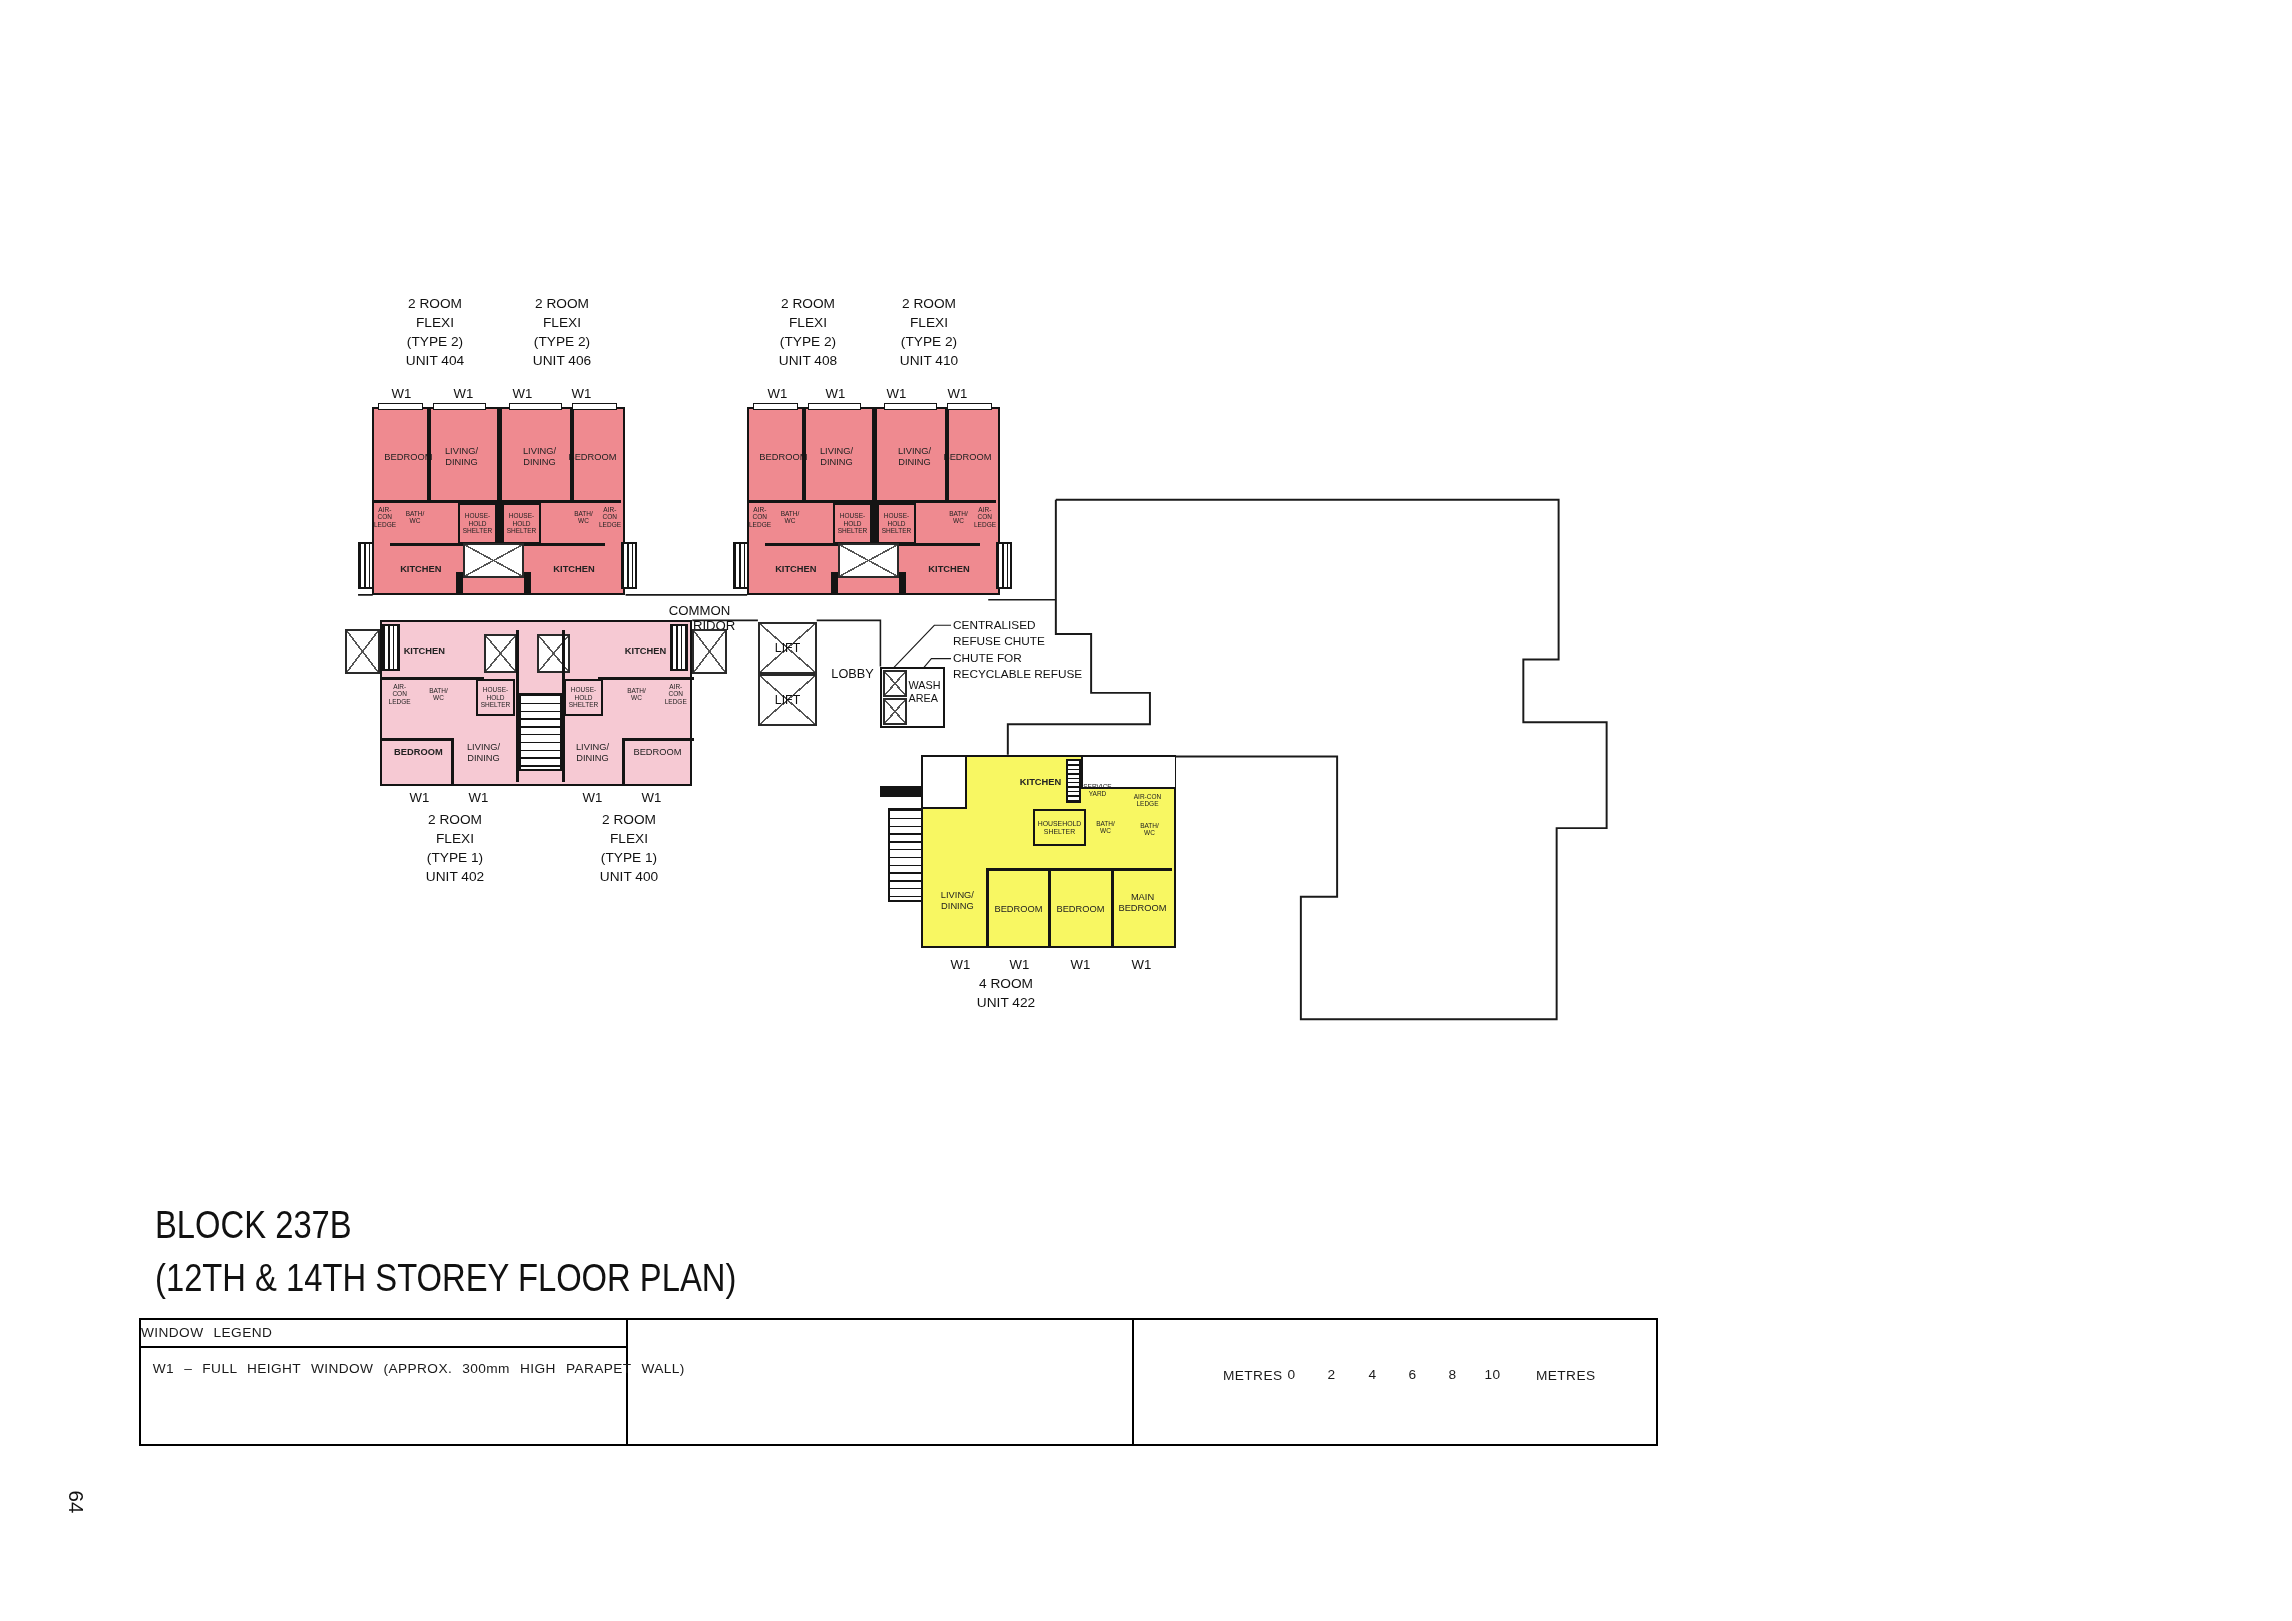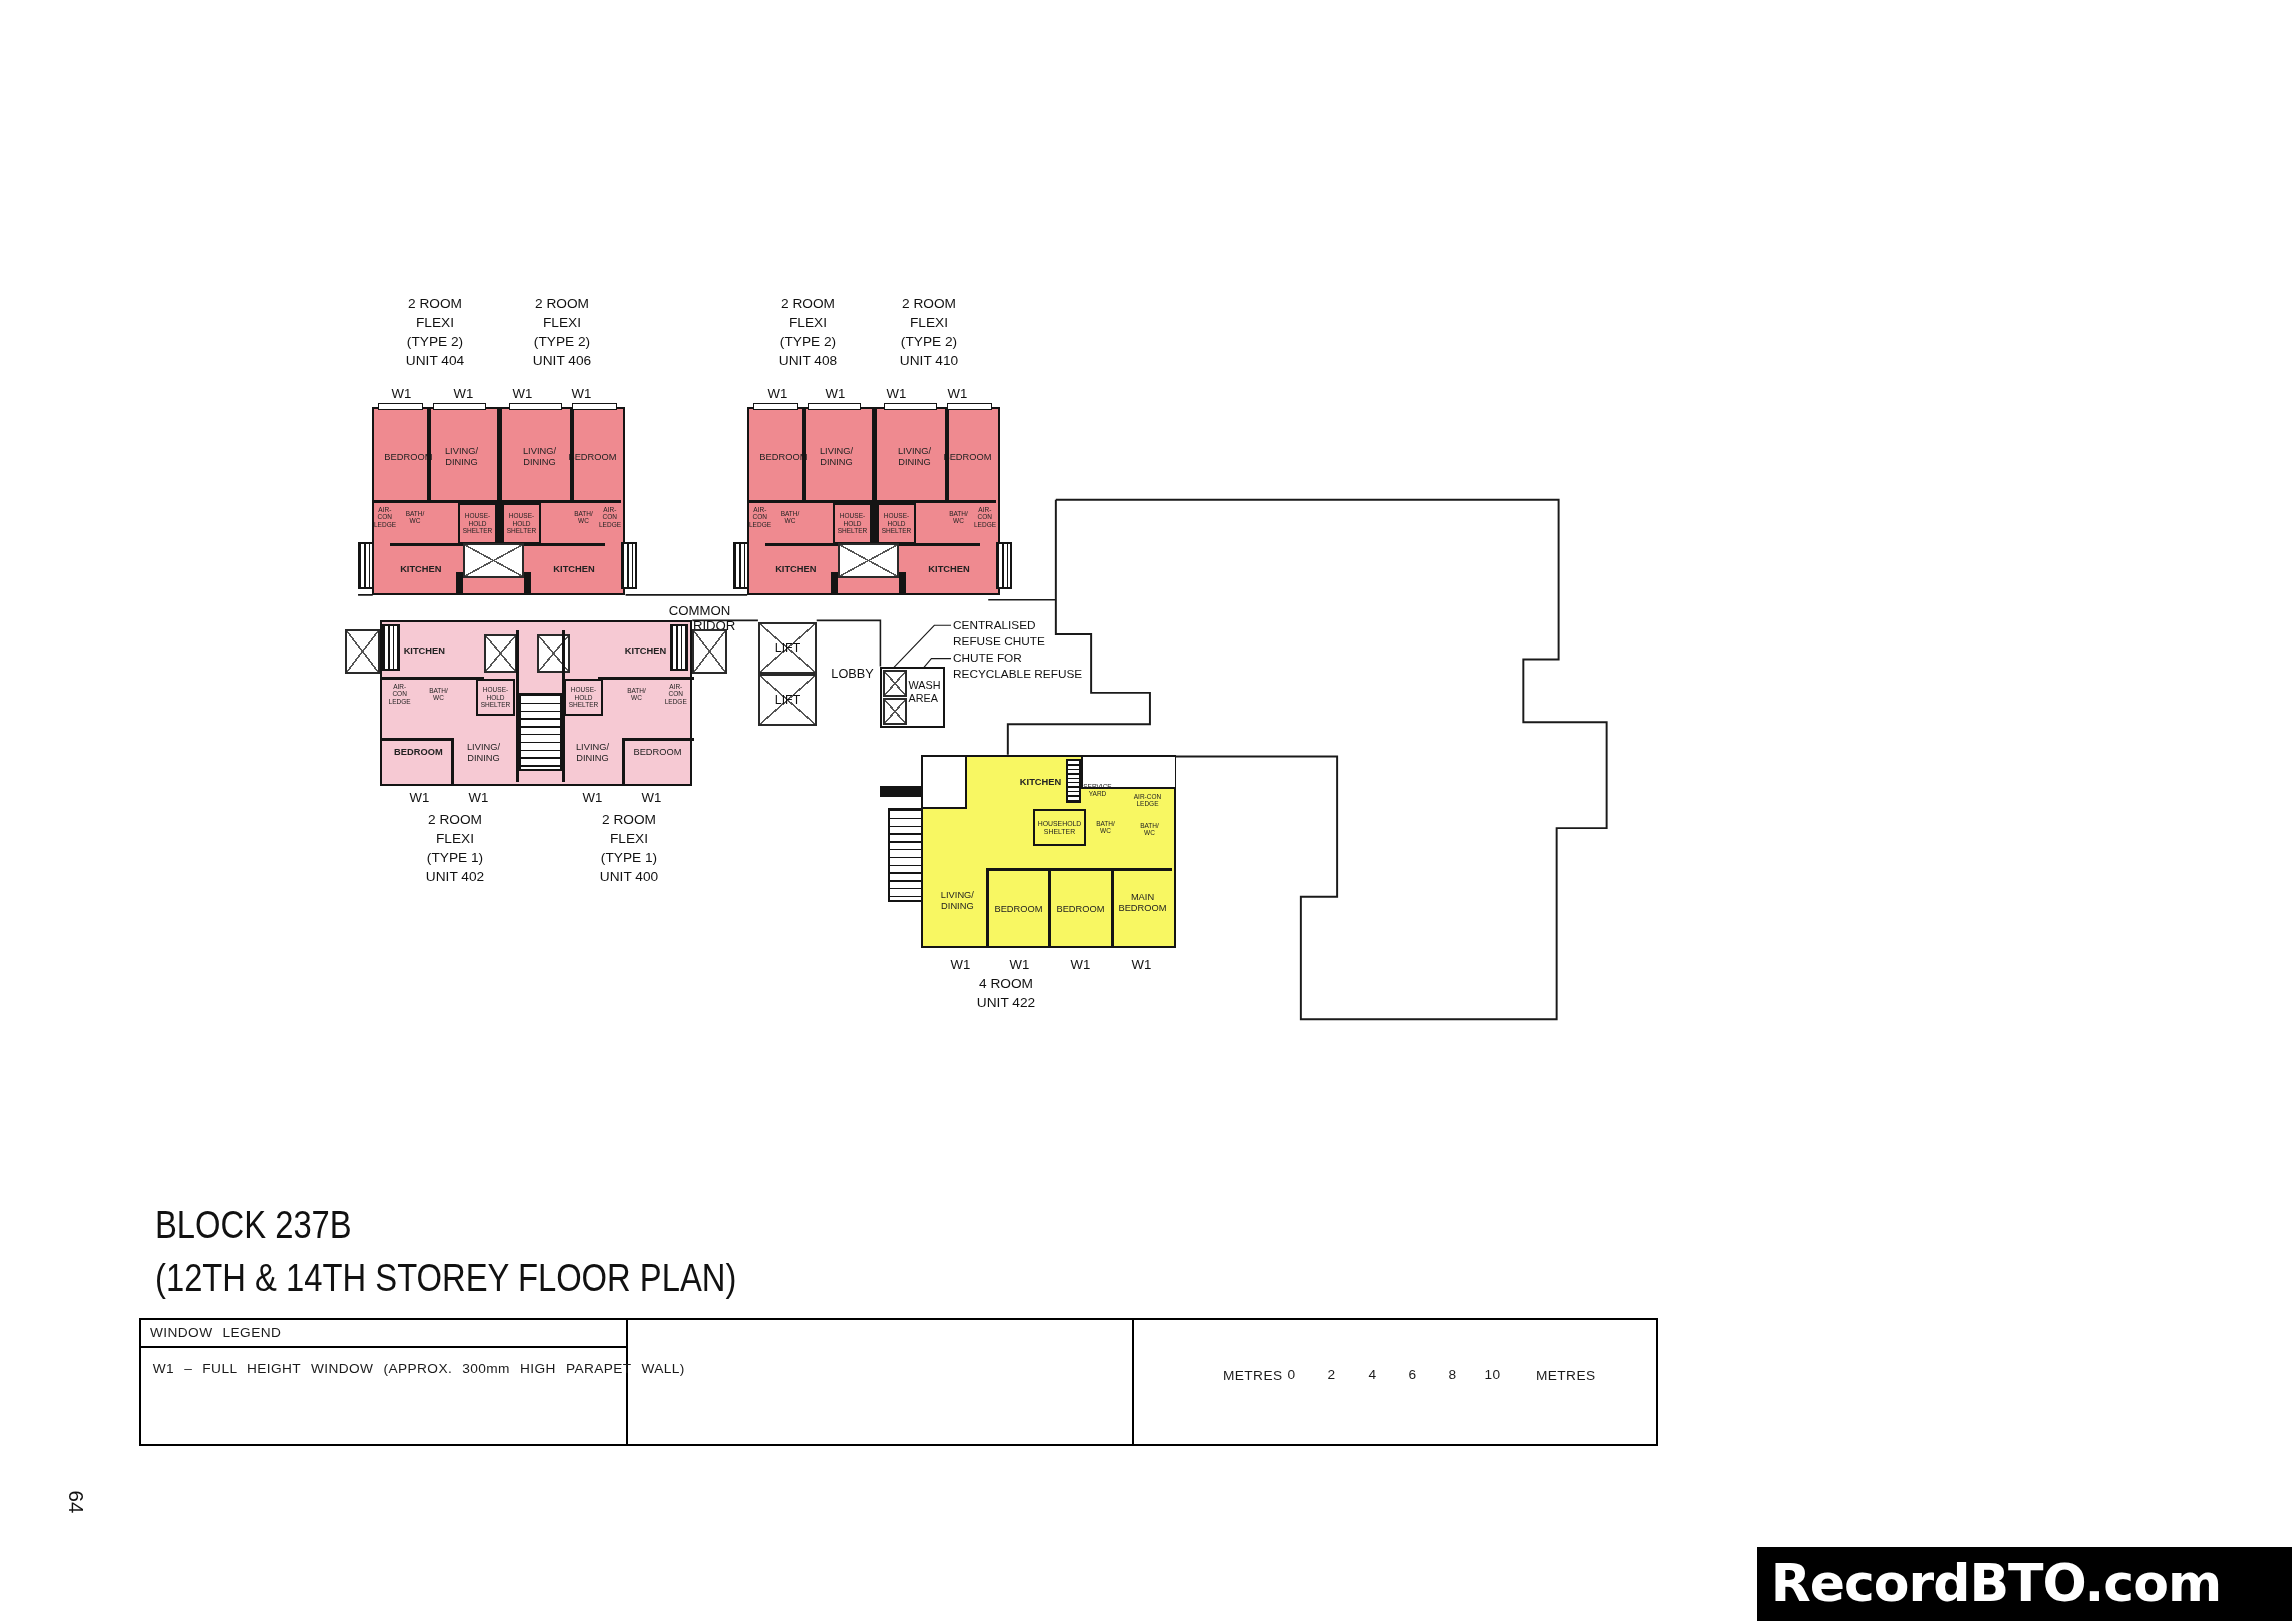--- a/index.html
+++ b/index.html
@@ -305,34 +305,31 @@
   <div class="uhdr" style="left:952px;top:974px">4 ROOM
 UNIT 422</div>
 
   <div class="title" style="left:155px;top:1198px">BLOCK 237B
 (12TH &amp; 14TH STOREY FLOOR PLAN)</div>
 
   <div class="tbl" style="left:139px;top:1318px;width:1519px;height:128px">
     <div class="vdiv" style="left:485px"></div>
     <div class="vdiv" style="left:991px"></div>
     <div class="abs" style="left:0;top:25.5px;width:485px;height:2px;background:#000"></div>
-    <div class="note cad" style="left:9px;top:4.9px">WINDOW LEGEND</div>
+    <div class="note cad" style="left:0;top:4.9px">WINDOW LEGEND</div>
     <div class="note cad" style="left:11.8px;top:41px">W1 – FULL HEIGHT WINDOW (APPROX. 300mm HIGH PARAPET WALL)</div>
   </div>
 
   <div class="note cad" style="left:1223px;top:1368px">METRES</div>
   <span class="note cad" style="left:1277px;top:1367px;width:29px;text-align:center">0</span>
   <span class="note cad" style="left:1317px;top:1367px;width:29px;text-align:center">2</span>
   <span class="note cad" style="left:1358px;top:1367px;width:29px;text-align:center">4</span>
   <span class="note cad" style="left:1398px;top:1367px;width:29px;text-align:center">6</span>
   <span class="note cad" style="left:1438px;top:1367px;width:29px;text-align:center">8</span>
   <span class="note cad" style="left:1478px;top:1367px;width:29px;text-align:center">10</span>
   <div class="note cad" style="left:1536px;top:1368px">METRES</div>
 
 
   <div class="pgnum" style="left:65px;top:1490px">64</div>
 
-  <div class="wm" style="left:1757px;top:1547px;width:535px;height:74px">
-    <span>RecordBTO.com</span>
-  </div>
 
 </div>
 
 
 </body></html>

